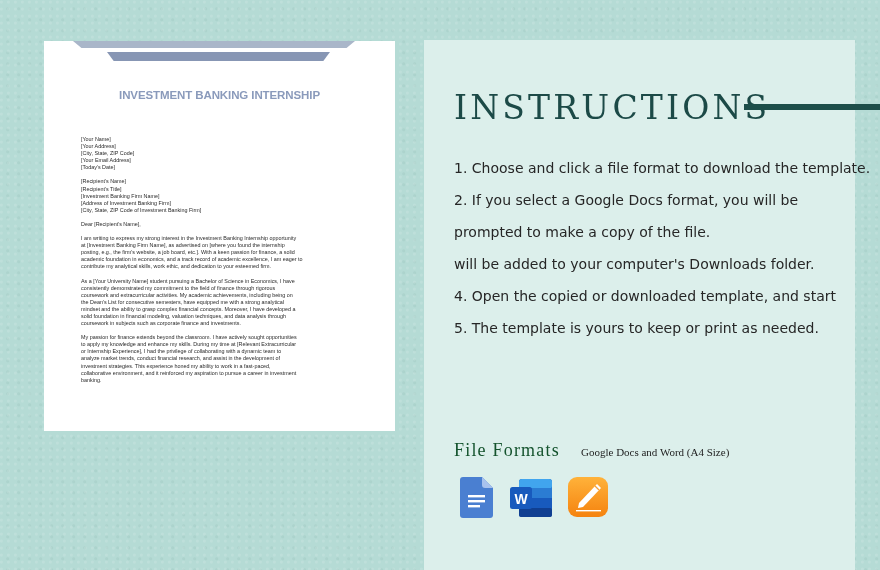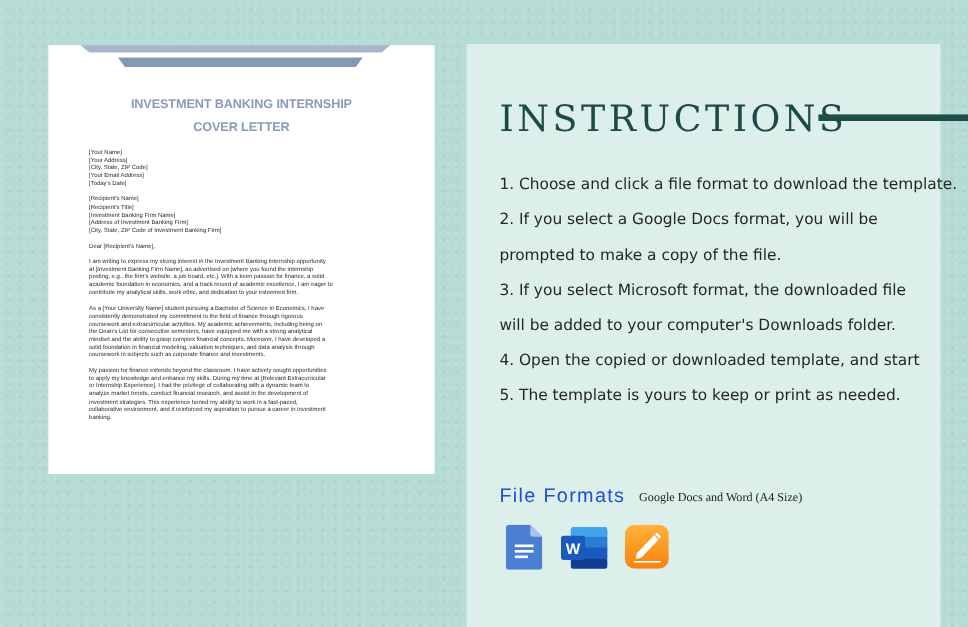--- a/index.html
+++ b/index.html
@@ -54,39 +54,38 @@
       position: absolute; left: 744px; top: 104px; width: 136px; height: 6px;
       background: #1d4e4a;
     }
     .steps {
       position: absolute; left: 454px; top: 156px; width: 400px;
       font-family: "DejaVu Sans", sans-serif; font-size: 14px; color: #262626;
     }
     .steps .ln { display: block; height: 32px; line-height: 24px; white-space: nowrap; }
     .ff-label {
       position: absolute; left: 454px; top: 440px;
-      font-family: Liberation Sans, sans-serif; font-size: 18px; letter-spacing: 1.2px; color: #1d4ed8; text-align: right;
+      font-family: Liberation Serif, serif; font-size: 18px; letter-spacing: 1.2px; color: #14532d; text-align: right;
     }
     .ff-sub {
       position: absolute; left: 581px; top: 446px;
       font-family: "Liberation Serif", serif; font-size: 11px; color: #1d1d1d;
     }
     .icons { position: absolute; left: 460px; top: 477px; }
     .ic { position: absolute; cursor: pointer; }
     .ic svg { display: block; }
   </style>
 </head>
 <body>
 
 <div class="doc-card">
   <div class="bar1"></div>
   <div class="bar2"></div>
   <div class="doc-title">
     <div>INVESTMENT BANKING INTERNSHIP</div>
-    <div>COVER LETTER</div>
   </div>
   <div class="doc-body">
     <div class="blk">
       <span class="ln">[Your Name]</span>
       <span class="ln">[Your Address]</span>
       <span class="ln">[City, State, ZIP Code]</span>
       <span class="ln">[Your Email Address]</span>
       <span class="ln">[Today's Date]</span>
     </div>
     <div class="blk">
@@ -128,21 +127,20 @@
 </div>
 
 <div class="panel"></div>
 <div class="instr-title">INSTRUCTIONS</div>
 <div class="instr-line"></div>
 
 <div class="steps">
   <span class="ln">1. Choose and click a file format to download the template.</span>
   <span class="ln">2. If you select a Google Docs format, you will be</span>
   <span class="ln">prompted to make a copy of the file.</span>
-  <span class="ln">3. If you select Microsoft format, the downloaded file</span>
   <span class="ln">will be added to your computer's Downloads folder.</span>
   <span class="ln">4. Open the copied or downloaded template, and start</span>
   <span class="ln">5. The template is yours to keep or print as needed.</span>
 </div>
 
 <div class="ff-label">File Formats</div>
 <div class="ff-sub">Google Docs and Word (A4 Size)</div>
 
 <div class="icons">
 

